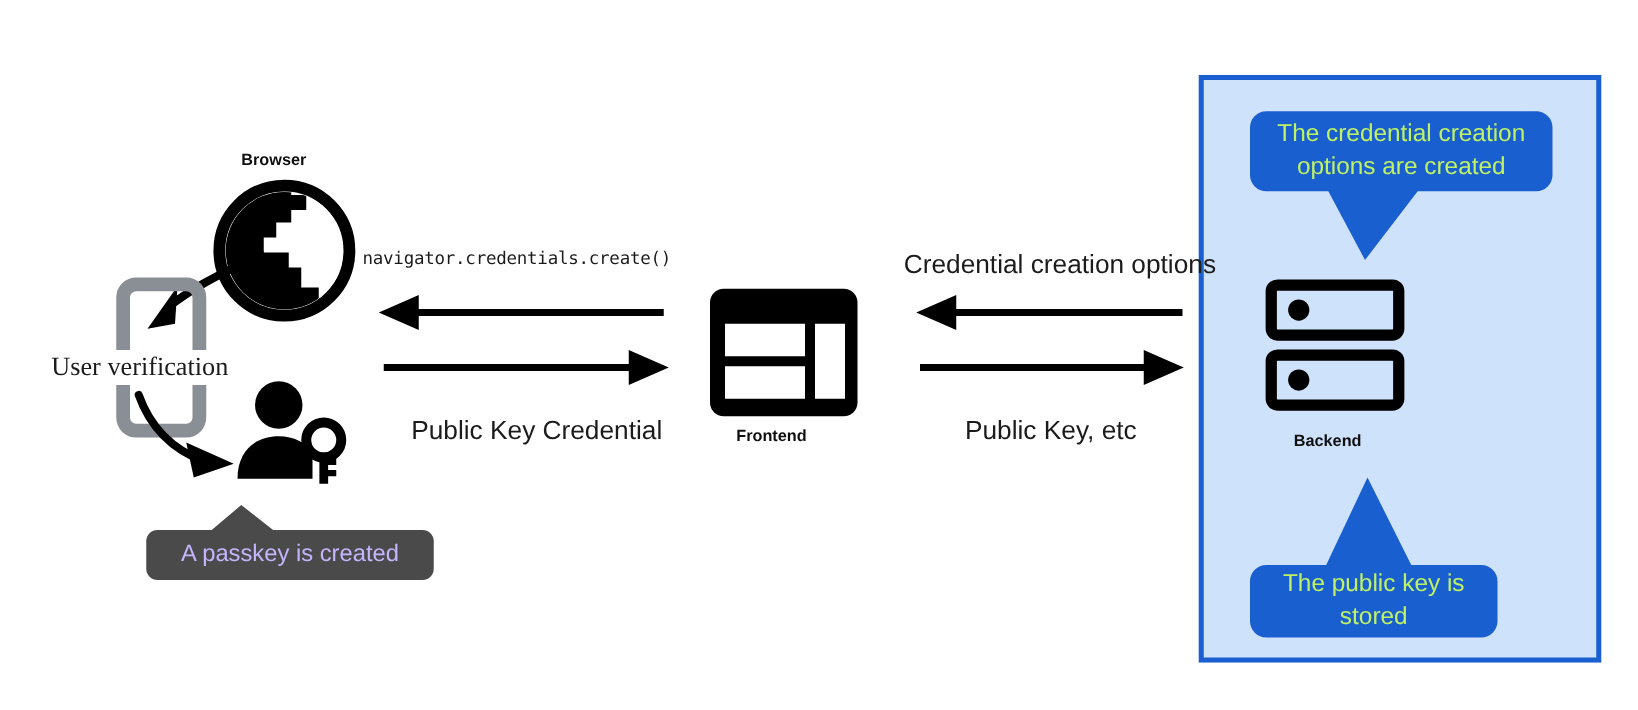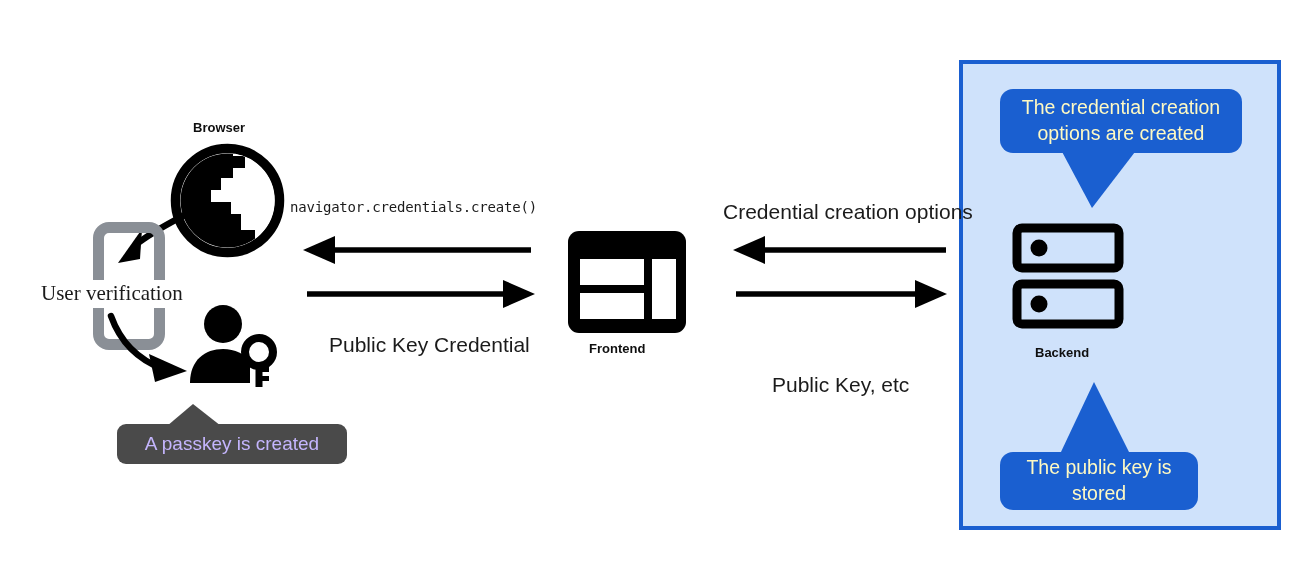--- a/index.html
+++ b/index.html
@@ -53,21 +53,21 @@
     height: 470px;
     background: #cfe2fb;
     border: 4px solid #1a5fd0;
     box-sizing: border-box;
   }
 
   
   .callout-blue {
     background: #1a5fd0;
     border-radius: 13px;
-    color: #fef9c3;
+    color: #bef264;
     font-size: 19.5px;
     line-height: 1.32;
     text-align: center;
     display: flex;
     align-items: center;
     justify-content: center;
     padding: 16px 14px;
     box-sizing: border-box;
   }
 
@@ -217,15 +217,15 @@
   <svg class="abs" style="left:733px; top:236px; width:213px; height:28px;">
     <line x1="26" y1="14" x2="213" y2="14" stroke="#000000" stroke-width="5.5"></line>
     <polygon points="0,14 32,0 32,28" fill="#000000"></polygon>
   </svg>
 
   <svg class="abs" style="left:736px; top:280px; width:211px; height:28px;">
     <line x1="0" y1="14" x2="185" y2="14" stroke="#000000" stroke-width="5.5"></line>
     <polygon points="211,14 179,0 179,28" fill="#000000"></polygon>
   </svg>
 
-  <div class="abs label" style="left:772px; top:332px;margin-top:40px;">Public Key, etc</div>
+  <div class="abs label" style="left:772px; top:332px;">Public Key, etc</div>
 
 </div>
 
 </body></html>

